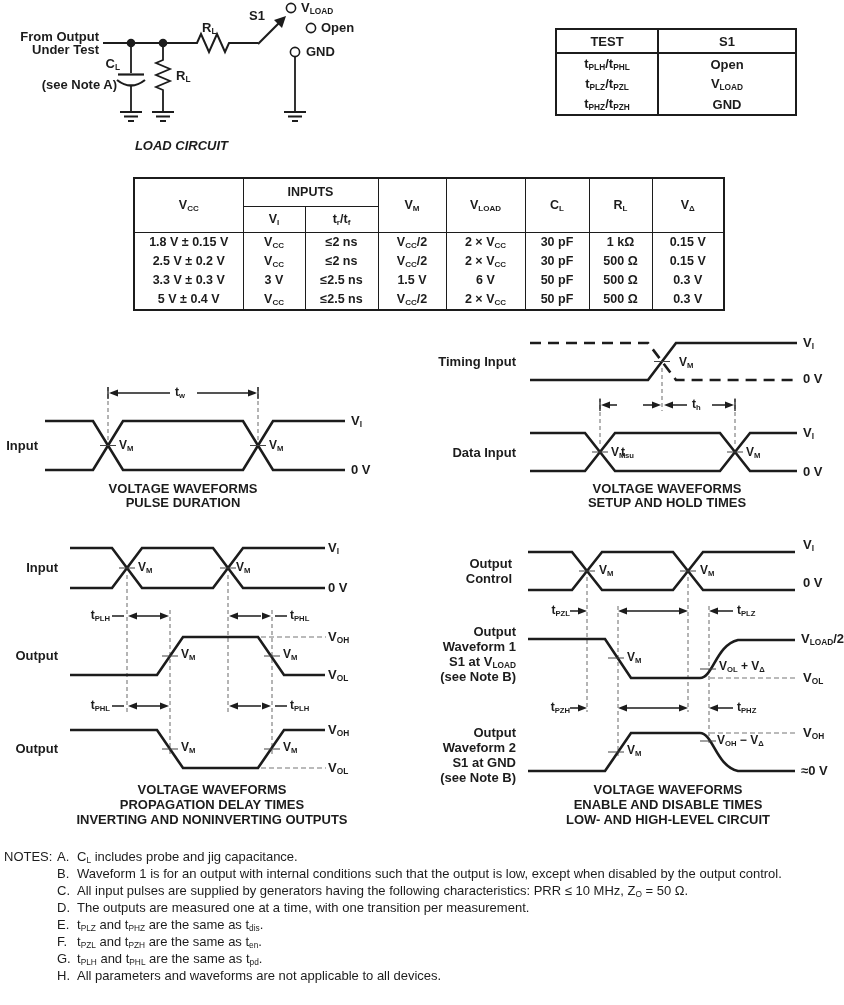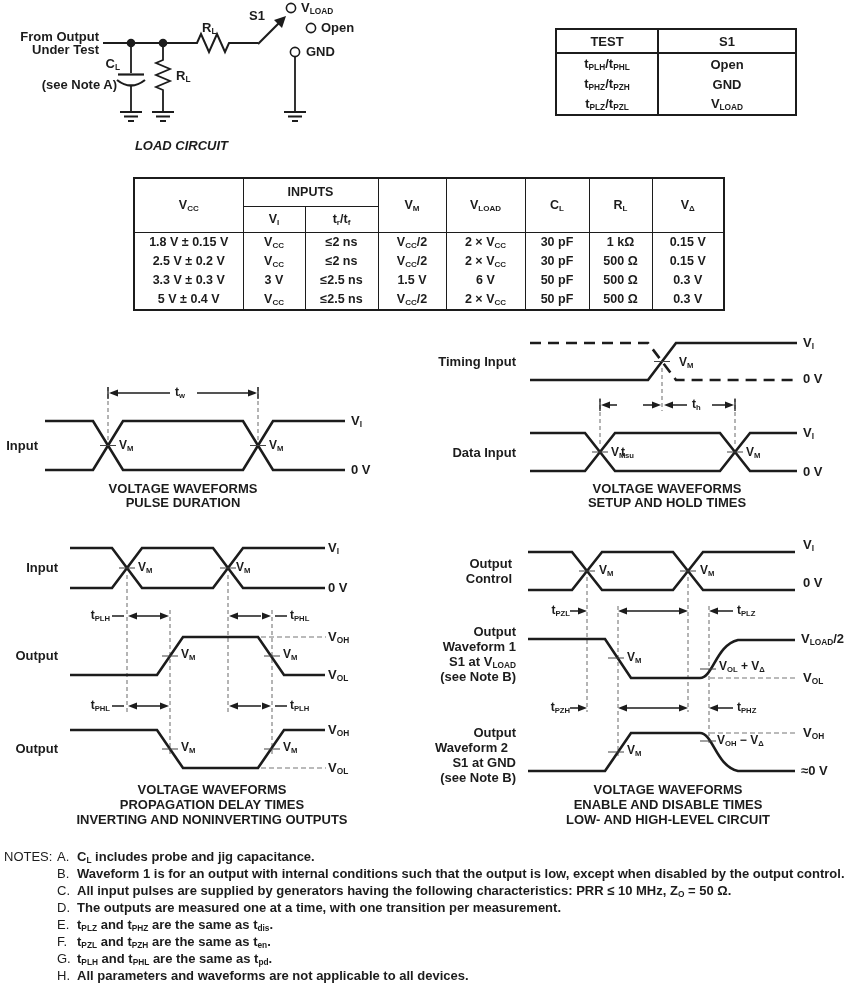--- a/index.html
+++ b/index.html
@@ -21,21 +21,21 @@
   #s1-table .vline{border-left:2px solid #1c1c1c;}
   #param-table{left:133px;top:177px;width:590px;border:2px solid #1c1c1c;}
   #param-table th{border:1.5px solid #1c1c1c;}
   #param-table td{border-left:1.5px solid #1c1c1c;border-right:1.5px solid #1c1c1c;height:19px;margin-left:29px;}
   #param-table .hr1{height:28px;}
   #param-table .hr2{height:26px;}
   .notes{position:absolute;left:4px;top:849px;width:838px;font:13px "Liberation Sans",sans-serif;color:#1c1c1c;}
   .note-row{display:flex;height:17px;align-items:baseline;white-space:nowrap;}
   .note-label{width:53px;flex:none;}
   .note-letter{width:20px;flex:none;}
-  .note-text{flex:none;font-weight:bold;}
+  .note-text{flex:none;}
 </style>
 </head>
 <body>
 
 <div id="canvas">
 
   <svg style="left:0;top:0;" width="440" height="160" viewBox="0 0 440 160">
     <g stroke="#1c1c1c" fill="none" stroke-width="1.8">
       <path d="M103 43 H193"></path>
       <path d="M193 43 H197 L201 34 L209 52 L217 34 L225 52 L229 43 H258" stroke-width="2"></path>
@@ -79,26 +79,26 @@
     <tbody>
         <tr>
       <th>TEST</th>
       <th class="vline">S1</th>
     </tr>
     <tr>
       <td>t<sub>PLH</sub>/t<sub>PHL</sub></td>
       <td class="vline">Open</td>
     </tr>
     <tr>
+      <td>t<sub>PLZ</sub>/t<sub>PZL</sub></td>
+      <td class="vline">V<sub>LOAD</sub></td>
+    </tr>
+    <tr>
       <td>t<sub>PHZ</sub>/t<sub>PZH</sub></td>
       <td class="vline">GND</td>
-    </tr>
-    <tr>
-      <td>t<sub>PLZ</sub>/t<sub>PZL</sub></td>
-      <td class="vline">V<sub>LOAD</sub></td>
     </tr>
   </tbody>
     </table>
 
   <table id="param-table">
     <colgroup>
       <col style="width:109px">
         <col style="width:62px">
         <col style="width:73px">
         <col style="width:68px">
@@ -312,21 +312,21 @@
         <polygon points="709,708 718,704.6 718,711.4"></polygon>
     </g>
   </svg>
   <div class="lbl ra" style="left:442px;top:557px;width:70px;">Output</div>
   <div class="lbl ra" style="left:442px;top:572px;width:70px;">Control</div>
   <div class="lbl ra" style="left:427px;top:625px;width:89px;">Output</div>
   <div class="lbl ra" style="left:427px;top:640px;width:89px;">Waveform 1</div>
   <div class="lbl ra" style="left:427px;top:655px;width:89px;">S1 at V<sub>LOAD</sub></div>
   <div class="lbl ra" style="left:427px;top:670px;width:89px;">(see Note B)</div>
   <div class="lbl ra" style="left:427px;top:726px;width:89px;">Output</div>
-  <div class="lbl ra" style="left:427px;top:741px;width:89px;text-align:center;">Waveform 2</div>
+  <div class="lbl ra" style="left:427px;top:741px;width:89px;">Waveform 2</div>
   <div class="lbl ra" style="left:427px;top:756px;width:89px;">S1 at GND</div>
   <div class="lbl ra" style="left:427px;top:771px;width:89px;">(see Note B)</div>
   <div class="lbl s12" style="left:599px;top:564px;">V<sub>M</sub></div>
   <div class="lbl s12" style="left:700px;top:564px;">V<sub>M</sub></div>
   <div class="lbl s12" style="left:627px;top:651px;">V<sub>M</sub></div>
   <div class="lbl s12" style="left:627px;top:744px;">V<sub>M</sub></div>
   <div class="lbl s12 ra" style="left:520px;top:604px;width:50px;">t<sub>PZL</sub></div>
   <div class="lbl s12" style="left:737px;top:604px;">t<sub>PLZ</sub></div>
   <div class="lbl s12 ra" style="left:520px;top:701px;width:50px;">t<sub>PZH</sub></div>
   <div class="lbl s12" style="left:737px;top:701px;">t<sub>PHZ</sub></div>

